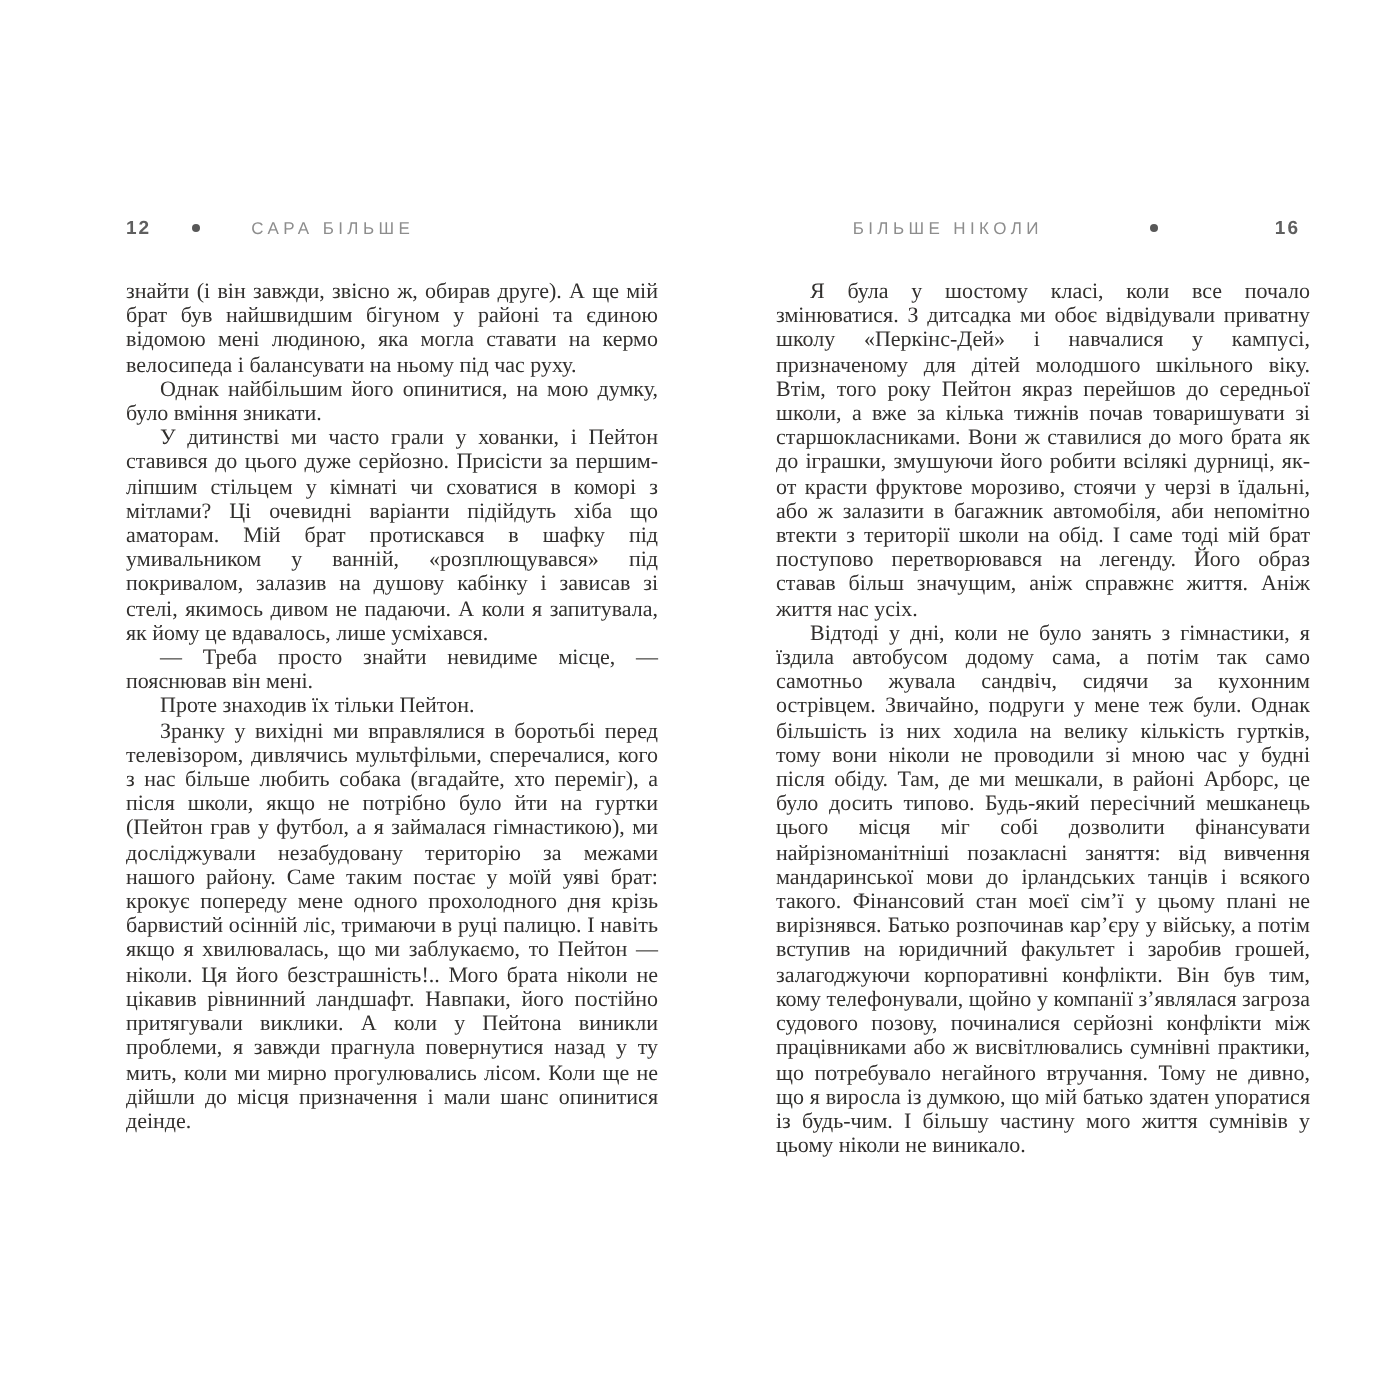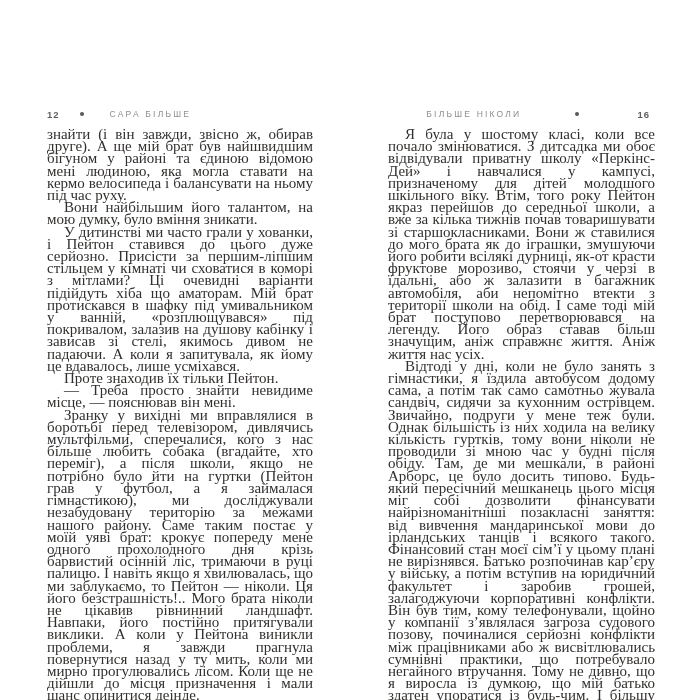--- a/index.html
+++ b/index.html
@@ -20,21 +20,21 @@
     overflow: hidden;
   }
   .spread {
     position: absolute;
     inset: 0;
   }
   .page {
     position: absolute;
     top: 108px;
   }
-  .page--left  { left: 47px;  width: 266px; }
+  .page--left  { left: 63px;  width: 266px; }
   .page--right { left: 388px; width: 267px; }
 
   .page-header {
     display: flex;
     align-items: center;
     height: 12px;
     font-family: "Liberation Sans", sans-serif;
     font-size: 8.5px;
     font-weight: 400;
     letter-spacing: 2.2px;
@@ -55,22 +55,22 @@
     width: 4px;
     height: 4px;
     border-radius: 50%;
     background: var(--dot-color);
     flex: 0 0 auto;
   }
   .page--left  .header-dot { margin-left: 20px; margin-right: 26px; }
   .page--right .header-dot { margin-left: 9px;  margin-right: 13px; }
 
   .page-body {
-    margin-top: 8px;
-    font-size: 15px;
+    margin-top: 20px;
+    font-size: 11px;
     line-height: 12.2px;
     color: var(--body-text);
     text-align: justify;
   }
   .para {
     margin: 0;
     padding: 0;
     text-indent: 17px;
   }
   .para.noindent { text-indent: 0; }
@@ -81,24 +81,24 @@
 <div class="spread">
 
   <section class="page page--left">
     <header class="page-header">
       <span class="page-num">12</span>
       <span class="header-dot"></span>
       <span class="running-title">САРА БІЛЬШЕ</span>
     </header>
     <div class="page-body">
         <p class="para noindent">знайти (і він завжди, звісно ж, обирав друге). А ще мій брат був найшвидшим бігуном у районі та єдиною відомою мені людиною, яка могла ставати на кермо велосипеда і балансувати на ньому під час руху.</p>
-        <p class="para">Вони найбільшим його талантом, на мою думку, було вміння зникати.</p>
+        <p class="para">Однак найбільшим його опинитися, на мою думку, було вміння зникати.</p>
         <p class="para">У дитинстві ми часто грали у хованки, і Пейтон ставився до цього дуже серйозно. Присісти за першим-ліпшим стільцем у кімнаті чи сховатися в коморі з мітлами? Ці очевидні варіанти підійдуть хіба що аматорам. Мій брат протискався в шафку під умивальником у ванній, «розплющувався» під покривалом, залазив на душову кабінку і зависав зі стелі, якимось дивом не падаючи. А коли я запитувала, як йому це вдавалось, лише усміхався.</p>
+        <p class="para">— Треба просто знайти невидиме місце, — пояснював він мені.</p>
         <p class="para">Проте знаходив їх тільки Пейтон.</p>
-        <p class="para">— Треба просто знайти невидиме місце, — пояснював він мені.</p>
         <p class="para">Зранку у вихідні ми вправлялися в боротьбі перед телевізором, дивлячись мультфільми, сперечалися, кого з нас більше любить собака (вгадайте, хто переміг), а після школи, якщо не потрібно було йти на гуртки (Пейтон грав у футбол, а я займалася гімнастикою), ми досліджували незабудовану територію за межами нашого району. Саме таким постає у моїй уяві брат: крокує попереду мене одного прохолодного дня крізь барвистий осінній ліс, тримаючи в руці палицю. І навіть якщо я хвилювалась, що ми заблукаємо, то Пейтон — ніколи. Ця його безстрашність!.. Мого брата ніколи не цікавив рівнинний ландшафт. Навпаки, його постійно притягували виклики. А коли у Пейтона виникли проблеми, я завжди прагнула повернутися назад у ту мить, коли ми мирно прогулювались лісом. Коли ще не дійшли до місця призначення і мали шанс опинитися деінде.</p>
       </div>
   </section>
 
   <section class="page page--right">
     <header class="page-header">
       <span class="running-title">БІЛЬШЕ НІКОЛИ</span>
       <span class="header-dot"></span>
       <span class="page-num">16</span>
     </header>

